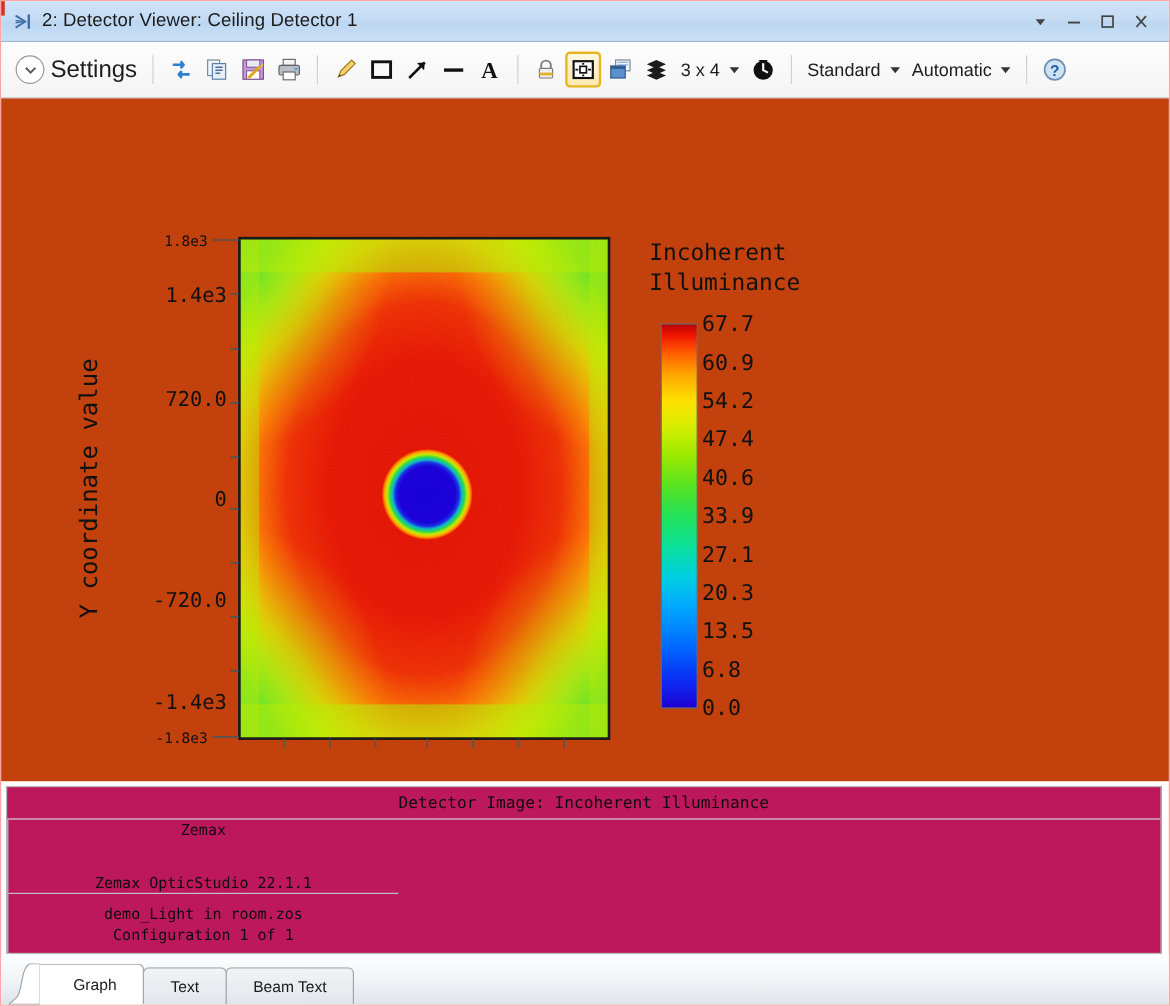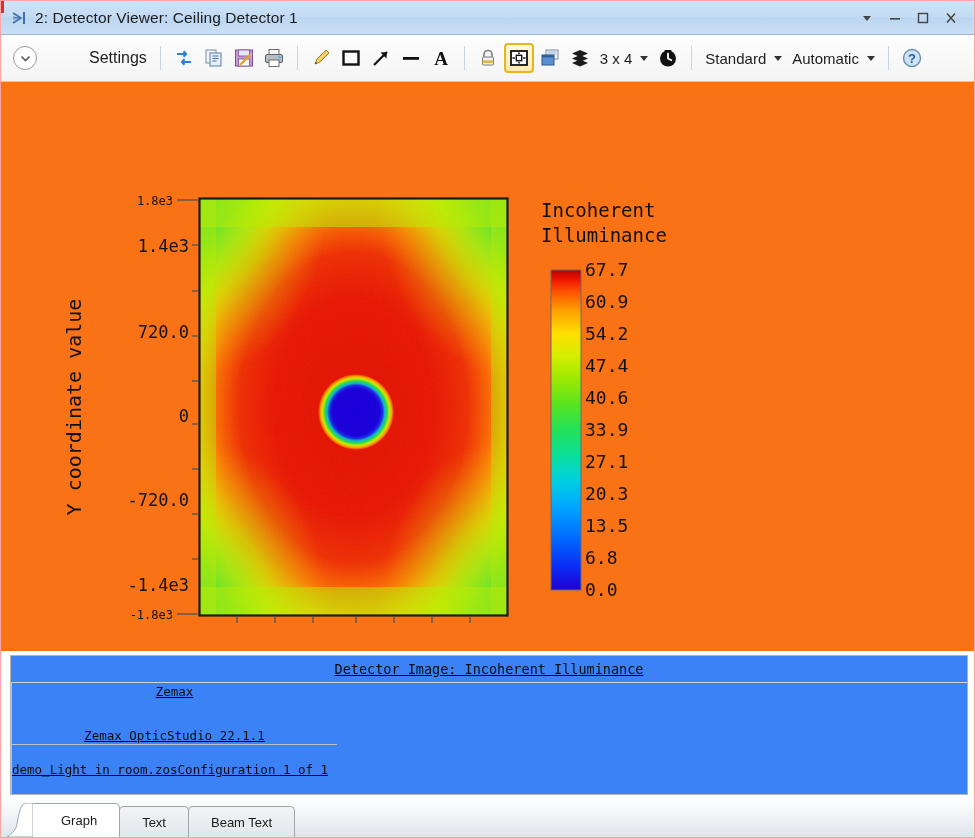--- a/index.html
+++ b/index.html
@@ -48,42 +48,42 @@
   }
   .tb-item{
     height:34px;display:flex;align-items:center;gap:5px;padding:0 4px;border-radius:3px;
     color:#1d1d1d;
   }
   .tb-sep{width:1px;height:24px;background:#c9d3dd;margin:0 7px;}
   .settings-chev{
     width:22px;height:22px;border-radius:50%;border:1px solid #9a9a9a;
     display:flex;align-items:center;justify-content:center;background:#fff;
   }
-  .settings-label{font-size:16px;color:#1d1d1d;margin-left:47px;}
+  .settings-label{font-size:20px;color:#1d1d1d;}
   .ico{width:28px;height:28px;display:flex;align-items:center;justify-content:center;}
   .ico svg{display:block;}
   .tb-text{font-size:15px;color:#1d1d1d;}
   .tb-caret{
     width:0;height:0;border-left:4px solid transparent;border-right:4px solid transparent;
     border-top:5px solid #333;margin-left:3px;
   }
   .ico-active{
     border:2px solid #e8b51f;border-radius:4px;width:30px;height:30px;
     background:linear-gradient(to bottom,#fff8e0,#fde9ad);
     box-sizing:border-box;
   }
   
   .plotwrap{
-    flex:1 1 auto;position:relative;background:#f97316;overflow:hidden;
+    flex:1 1 auto;position:relative;background:#c2410c;overflow:hidden;
   }
   .plot-svg{position:absolute;left:0;top:0;}
   
   .infopanel{
-    flex:0 0 140px;margin:4px 6px 0 9px;border:1px solid #b4b4b4;
-    background:#3b82f6;display:flex;flex-direction:column;box-sizing:border-box;text-decoration:underline;
+    flex:0 0 140px;margin:4px 6px 0 4px;border:1px solid #b4b4b4;
+    background:#be185d;display:flex;flex-direction:column;box-sizing:border-box;
   }
   .info-title{
     flex:0 0 26px;display:flex;align-items:center;justify-content:center;
     border-bottom:1px solid #d2d2d2;
     font-family:"DejaVu Sans Mono","Liberation Mono",monospace;
     font-size:13.5px;color:#0d0d0d;
   }
   .info-body{flex:1 1 auto;display:flex;}
   .info-left{
     flex:1 1 auto;padding:14px 0 0 18px;
@@ -93,21 +93,21 @@
   .info-right{
     flex:0 0 325px;border-left:1px solid #c0c0c0;display:flex;flex-direction:column;
     font-family:"DejaVu Sans Mono","Liberation Mono",monospace;
     font-size:12.5px;color:#0d0d0d;
   }
   .info-right-top{
     flex:0 0 52px;display:flex;flex-direction:column;align-items:center;justify-content:center;
     line-height:17px;border-bottom:1px solid #c0c0c0;gap:27px;
   }
   .info-right-bot{
-    flex:1 1 auto;display:flex;flex-direction:row;align-items:center;
+    flex:1 1 auto;display:flex;flex-direction:column;align-items:center;justify-content:center;
     line-height:17px;
   }
   
   .tabbar{
     flex:0 0 41px;display:flex;align-items:flex-end;padding-left:6px;
     background:linear-gradient(to bottom,#ffffff 0%,#eef1f4 60%,#dfe4ea 100%);
     border-top:1px solid #ffffff;
   }
   .tab{
     height:31px;padding:0 22px;display:flex;align-items:center;justify-content:center;

